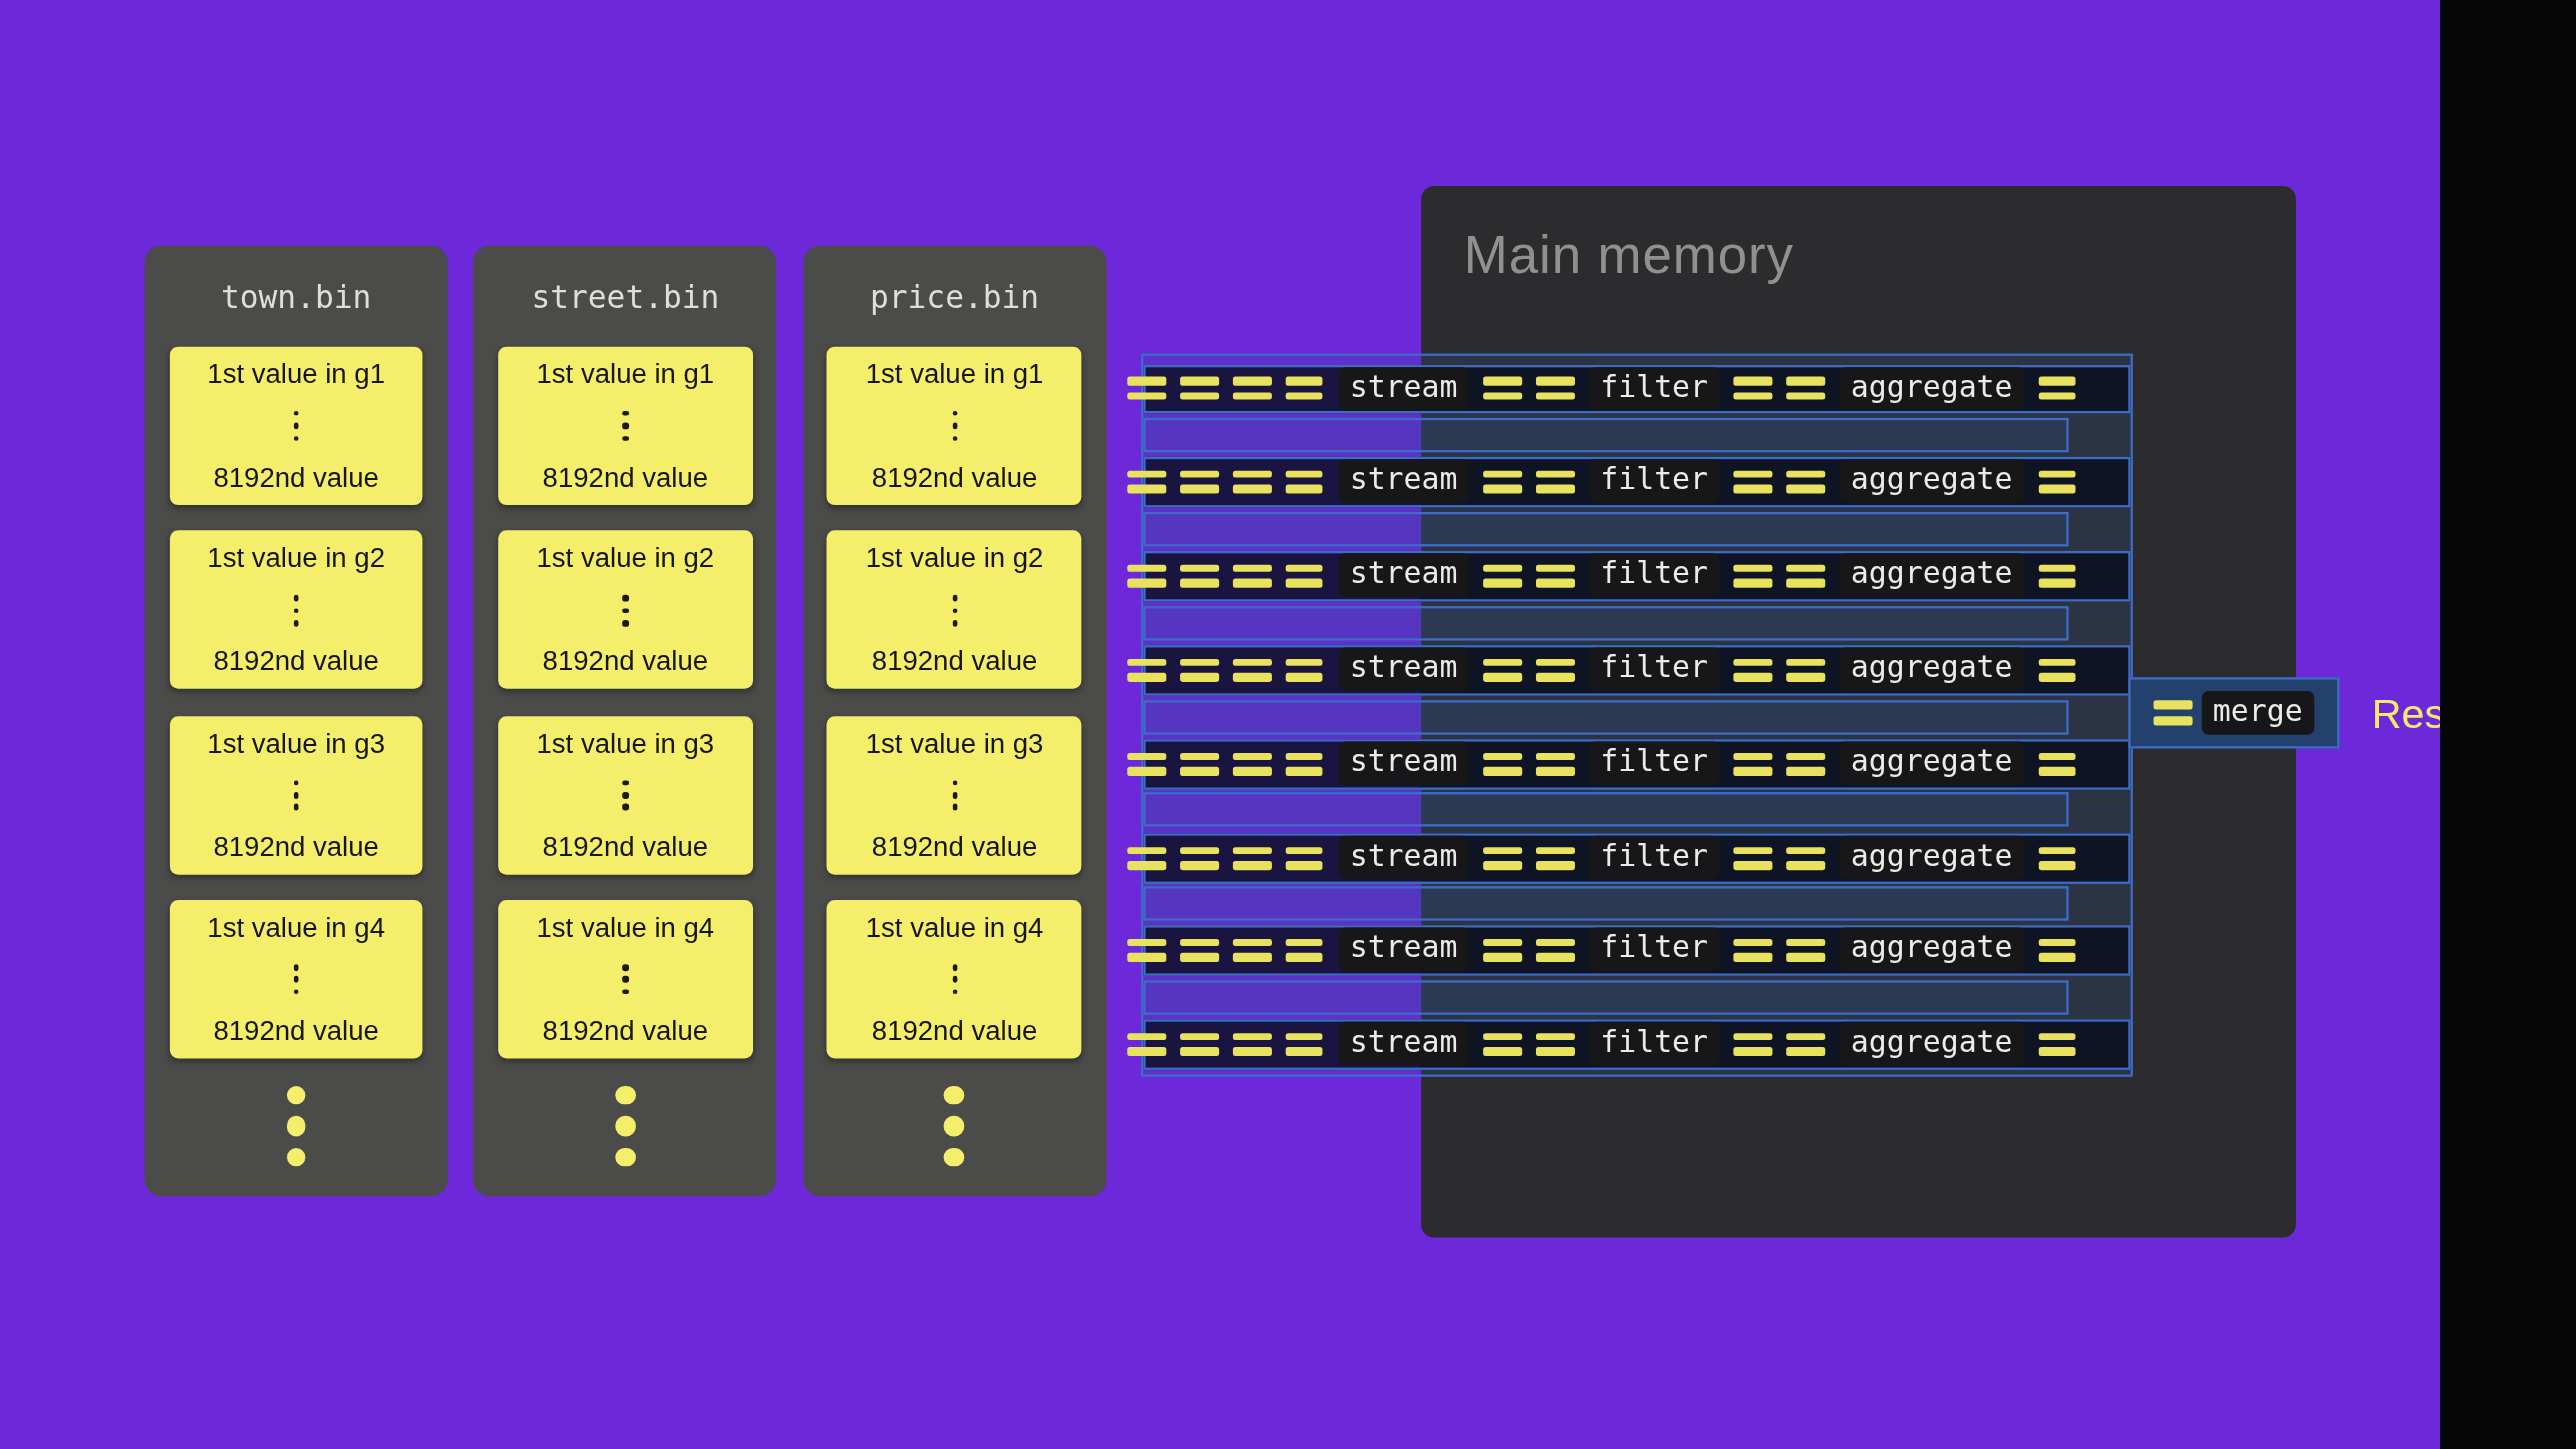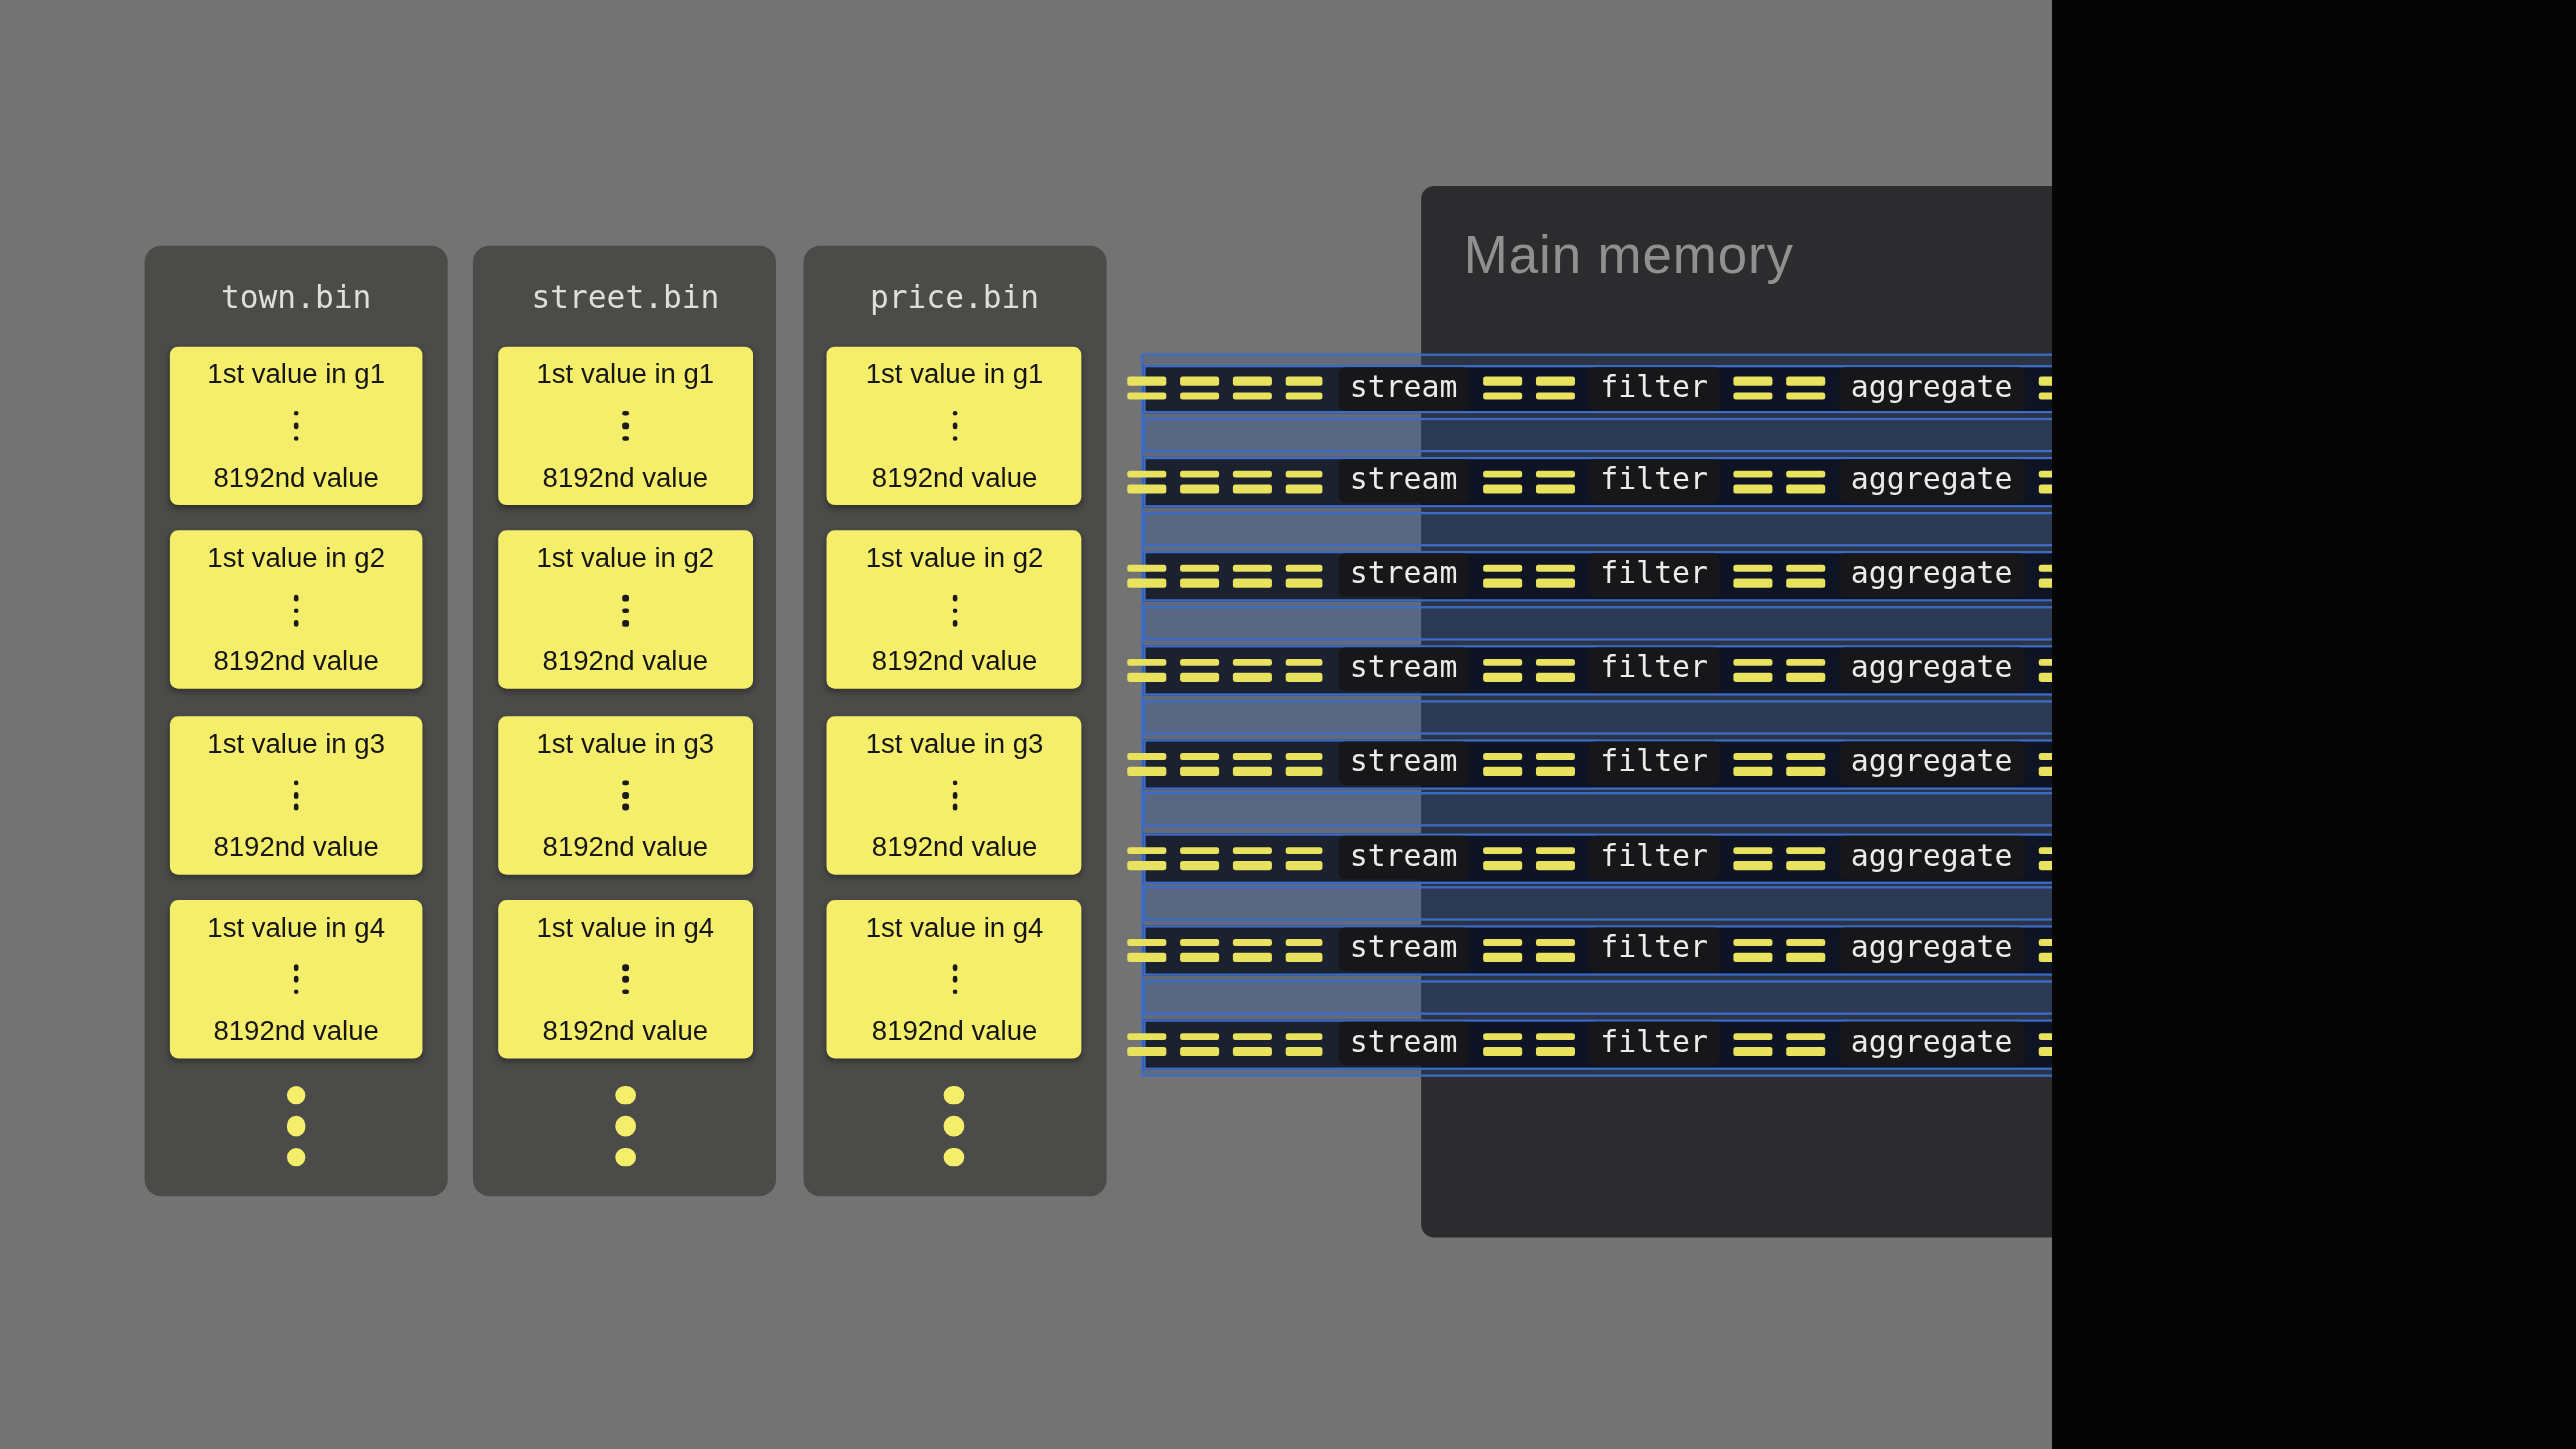--- a/index.html
+++ b/index.html
@@ -1,18 +1,18 @@
 <!DOCTYPE html>
 <html style="font-size:11.4px"><head>
 <meta charset="utf-8">
 <style>
   html, body { margin: 0; padding: 0; background: #050505; }
   .viewport {
-    position: relative; width: 2052px; height: 1449px;
-    overflow: hidden; background: #737373;
+    position: relative; width: 2440px; height: 1449px;
+    overflow: hidden; background: #6d28d9;
   }
   .stage {
     position: absolute; left: 0; top: 0; width: 1122px; height: 631px;
     transform: scale(2.2959); transform-origin: 0 0;
     font-family: "Liberation Sans", "DejaVu Sans", sans-serif;
   }
 
   
   .files { position: absolute; left: 63px; top: 107px; display: flex; gap: 11.4px; }
   .file-col { width: 132px; height: 414px; background: #4b4b49; border-radius: 7.2px; box-sizing: border-box; }

